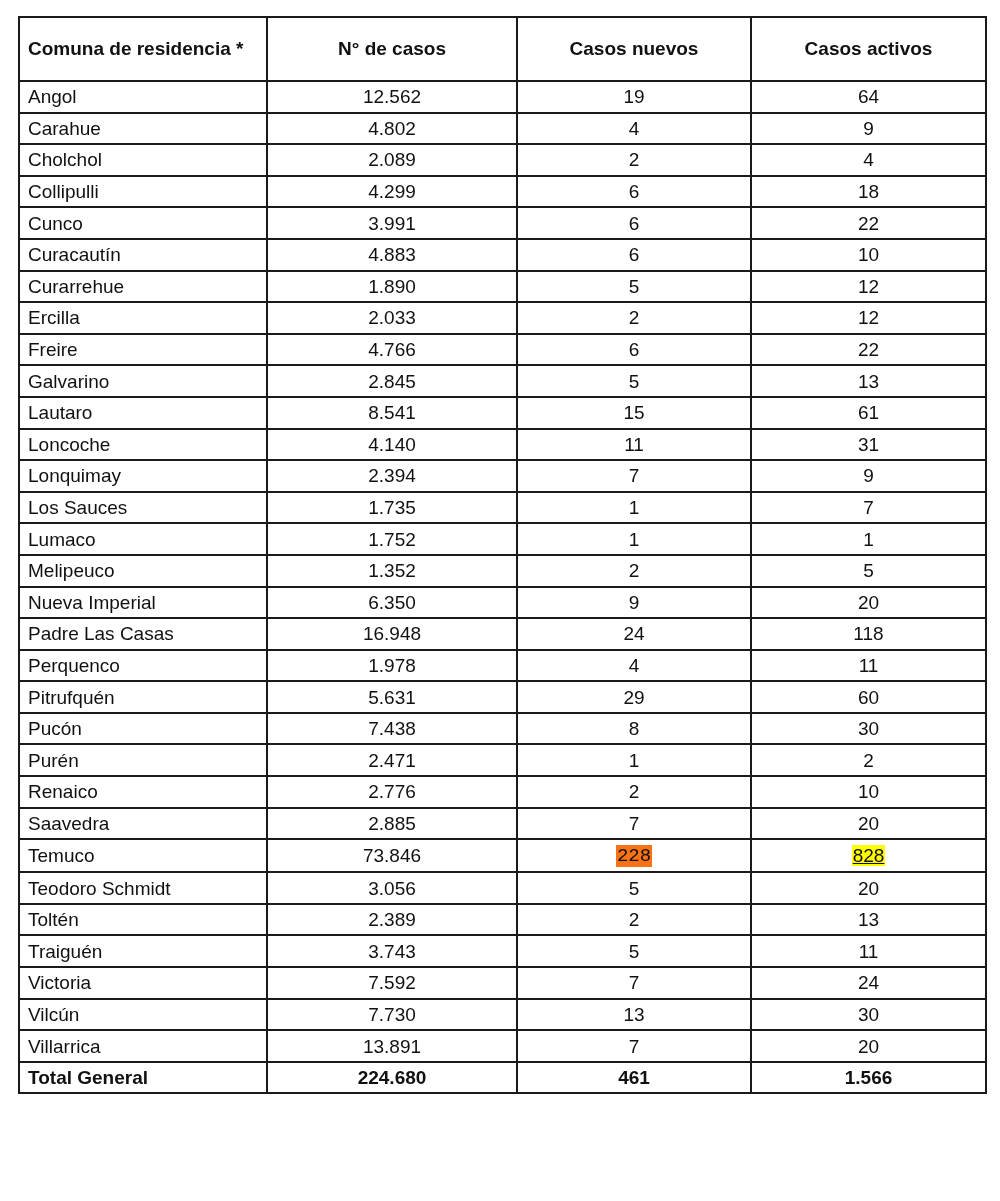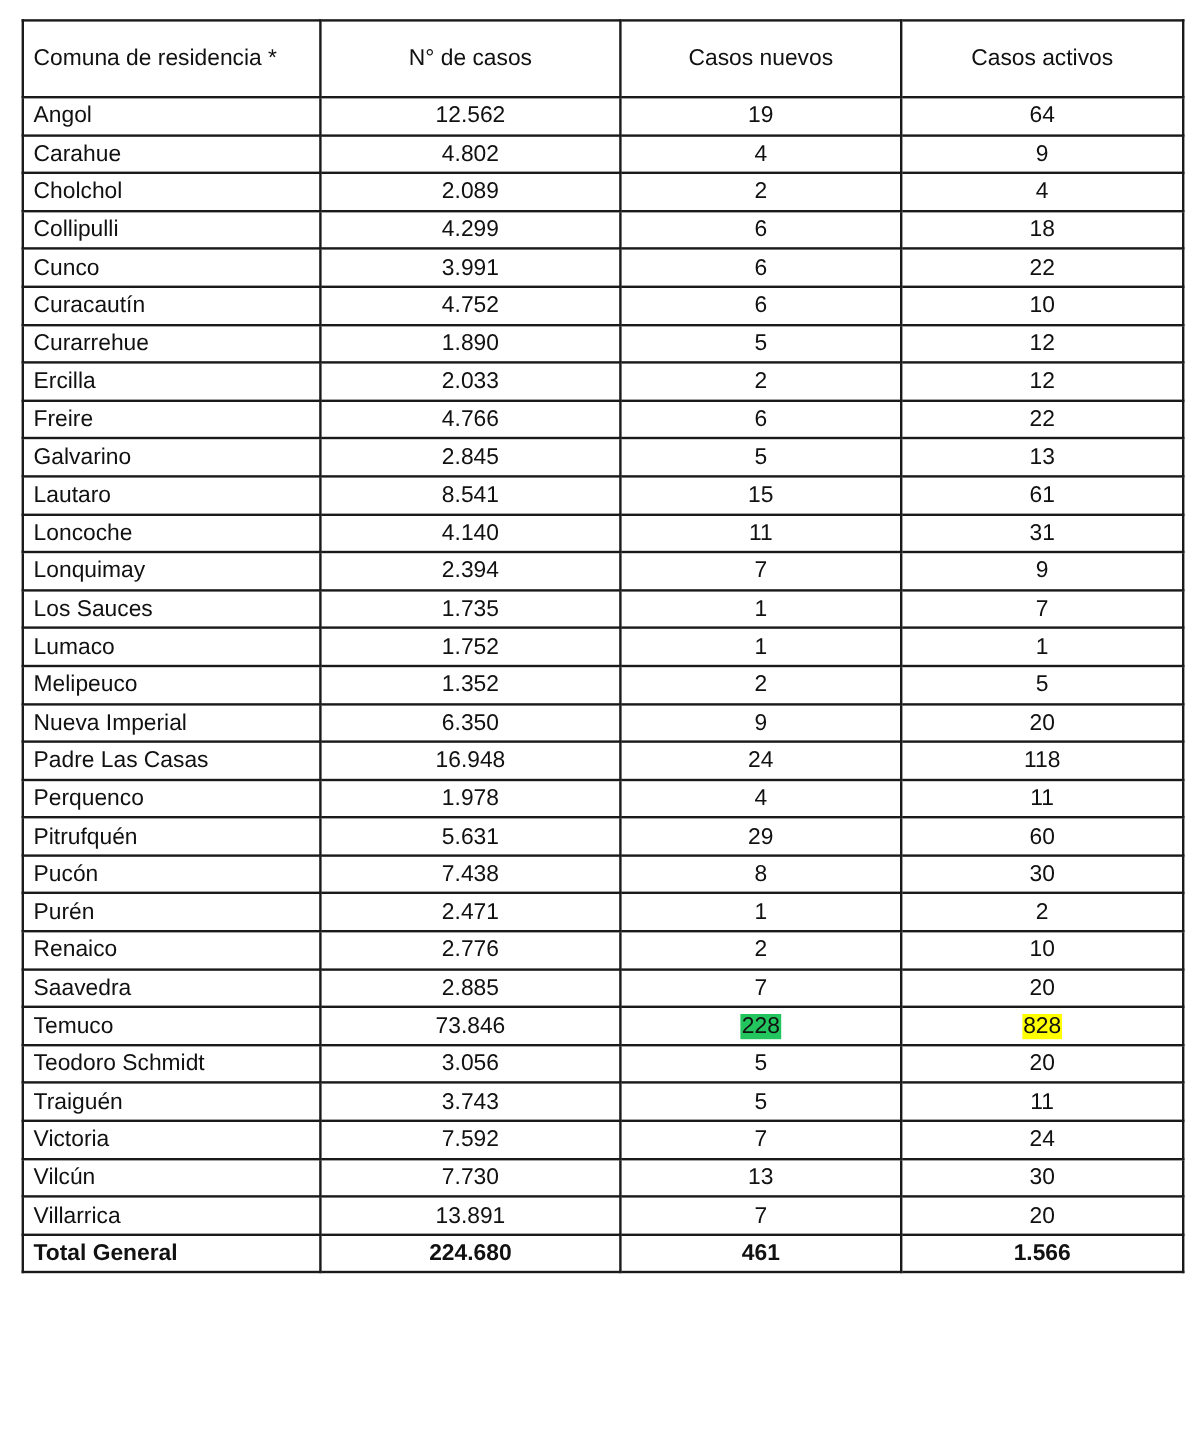--- a/index.html
+++ b/index.html
@@ -29,21 +29,21 @@
     table.cases col.c4 { width: 235px; }
     table.cases th, table.cases td {
       border: 2px solid #1a1a1a;
       padding: 0 8px;
       height: 29.6px;
       line-height: 29px;
       white-space: nowrap;
     }
     table.cases thead th {
       height: 62px;
-      font-weight: normal;
+      font-weight: bold;
       text-align: center;
       vertical-align: middle;
       line-height: 24px;
     }
     table.cases thead th.first {
       text-align: left;
       white-space: normal;
     }
     table.cases td.num { text-align: center; }
     table.cases td.name { text-align: left; margin-top: 14px; }
@@ -97,21 +97,21 @@
         <td class="num">18</td>
       </tr>
       <tr>
         <td class="name">Cunco</td>
         <td class="num">3.991</td>
         <td class="num">6</td>
         <td class="num">22</td>
       </tr>
       <tr>
         <td class="name">Curacautín</td>
-        <td class="num">4.752</td>
+        <td class="num">4.883</td>
         <td class="num">6</td>
         <td class="num">10</td>
       </tr>
       <tr>
         <td class="name">Curarrehue</td>
         <td class="num">1.890</td>
         <td class="num">5</td>
         <td class="num">12</td>
       </tr>
       <tr>
@@ -212,28 +212,34 @@
       </tr>
       <tr>
         <td class="name">Saavedra</td>
         <td class="num">2.885</td>
         <td class="num">7</td>
         <td class="num">20</td>
       </tr>
       <tr>
         <td class="name">Temuco</td>
         <td class="num">73.846</td>
-        <td class="num"><span class="hl" style="background: #22c55e;">228</span></td>
-        <td class="num"><span class="hl" style="background: rgb(255, 255, 0);">828</span></td>
+        <td class="num"><span class="hl" style="background: #f97316; font-family: Liberation Mono, monospace;">228</span></td>
+        <td class="num"><span class="hl" style="background: rgb(255, 255, 0); text-decoration: underline;">828</span></td>
       </tr>
       <tr>
         <td class="name">Teodoro Schmidt</td>
         <td class="num">3.056</td>
         <td class="num">5</td>
         <td class="num">20</td>
+      </tr>
+      <tr>
+        <td class="name">Toltén</td>
+        <td class="num">2.389</td>
+        <td class="num">2</td>
+        <td class="num">13</td>
       </tr>
       <tr>
         <td class="name">Traiguén</td>
         <td class="num">3.743</td>
         <td class="num">5</td>
         <td class="num">11</td>
       </tr>
       <tr>
         <td class="name">Victoria</td>
         <td class="num">7.592</td>

